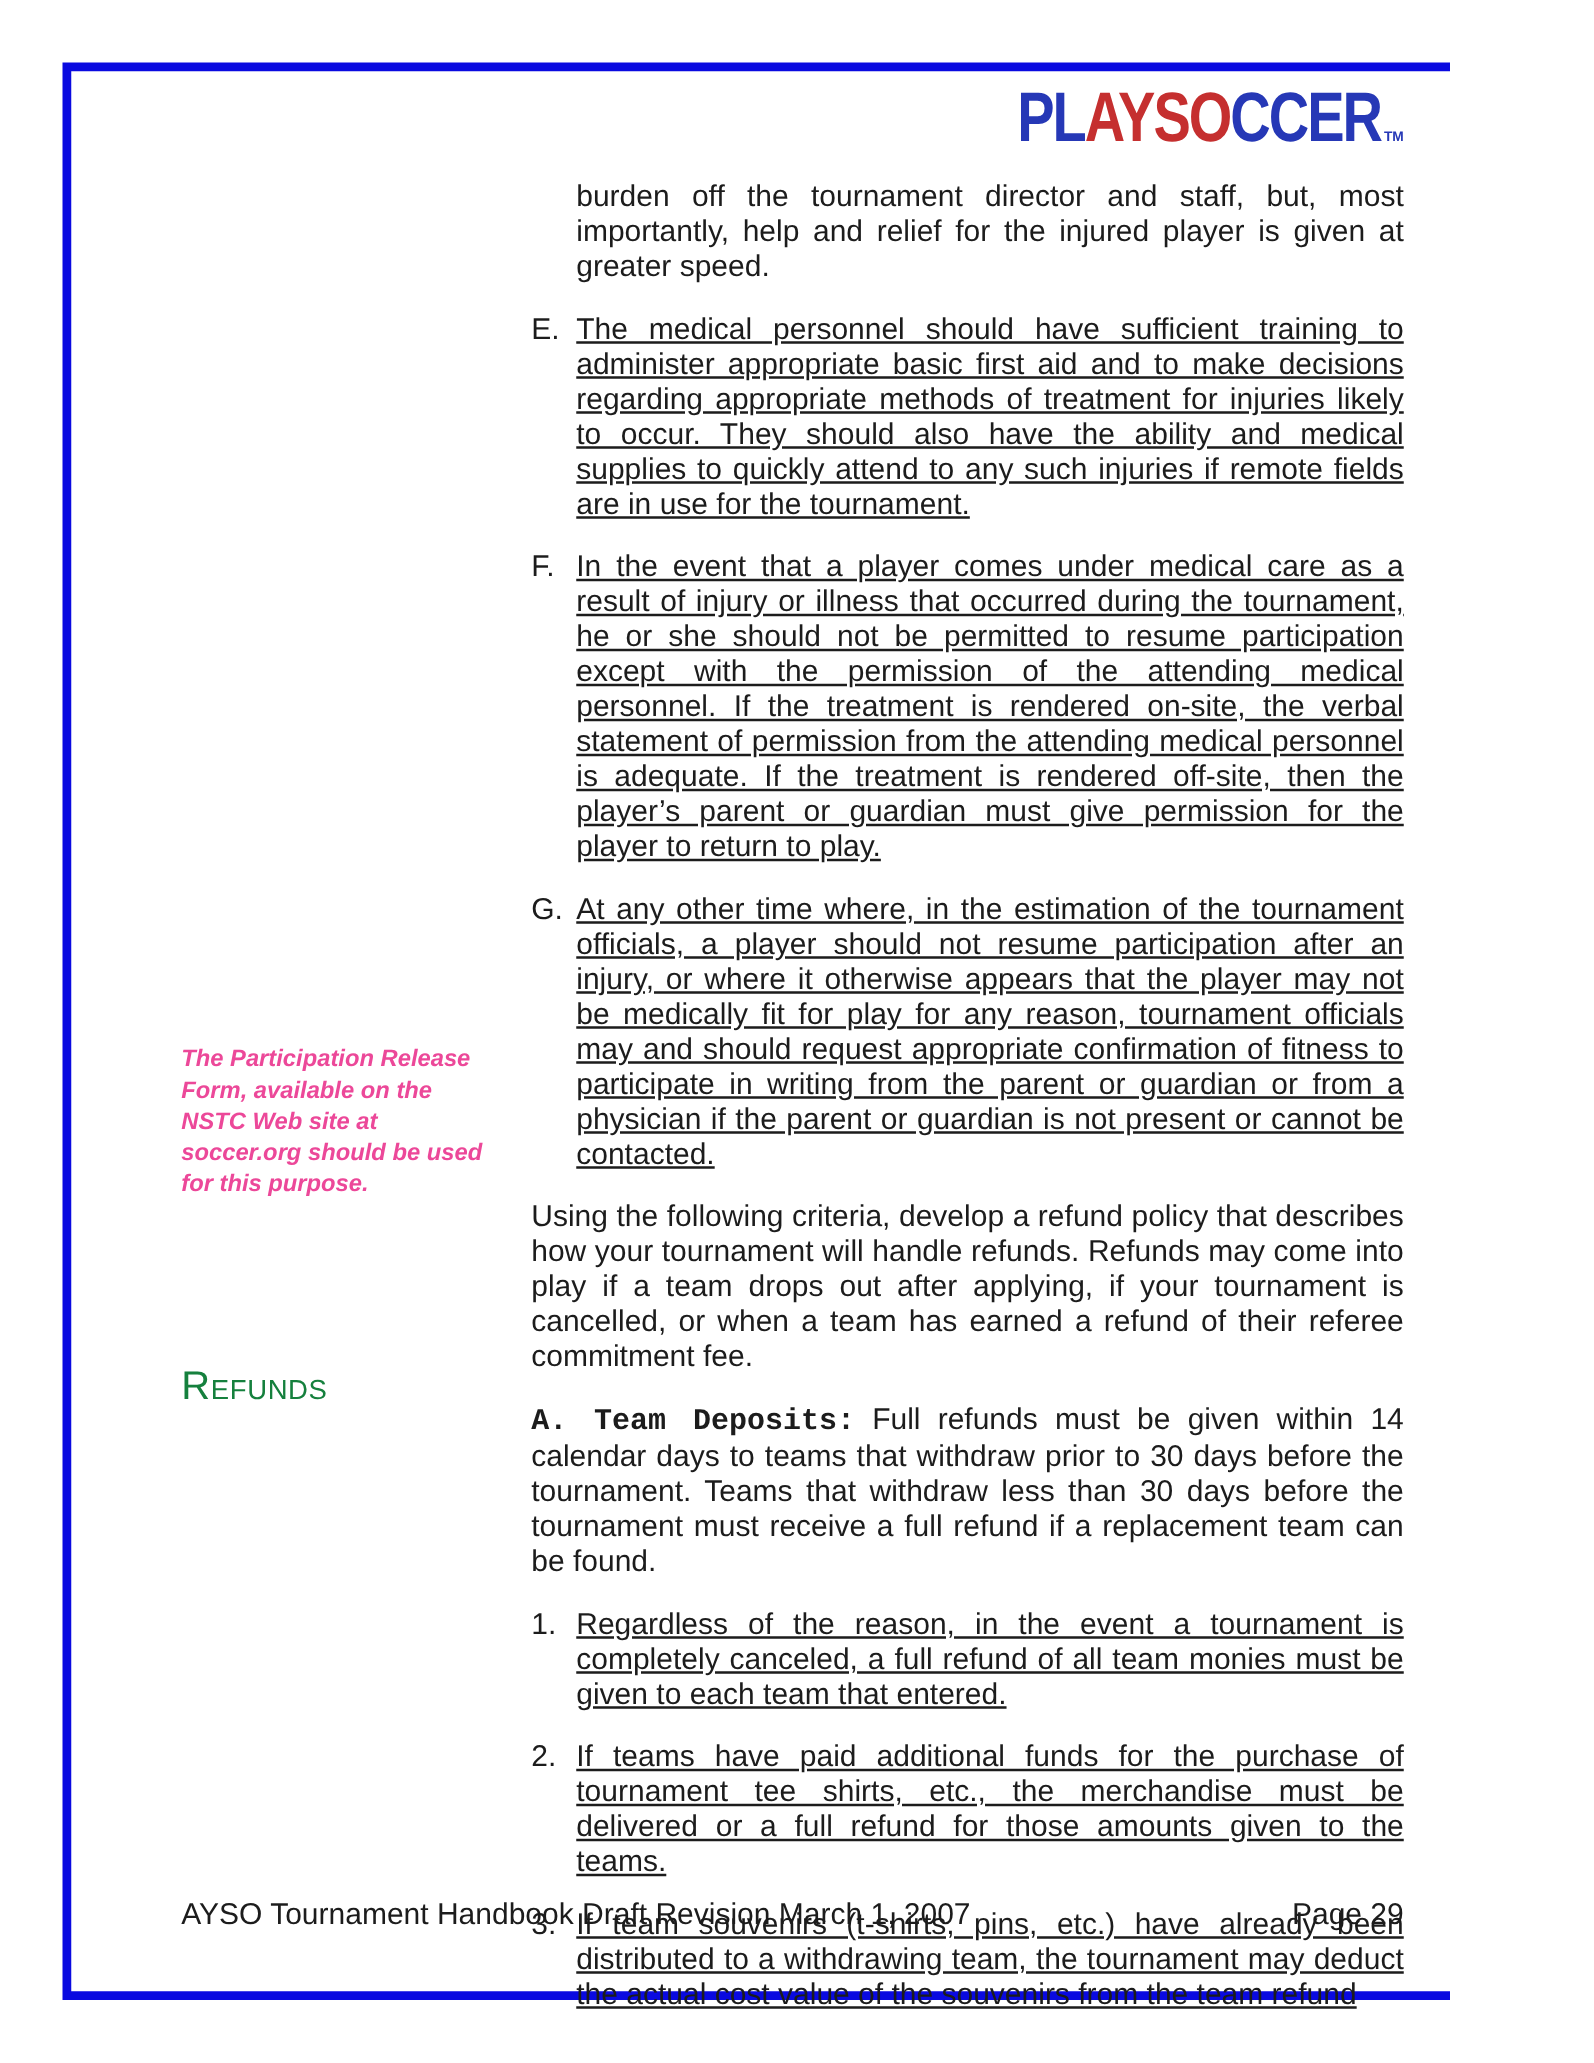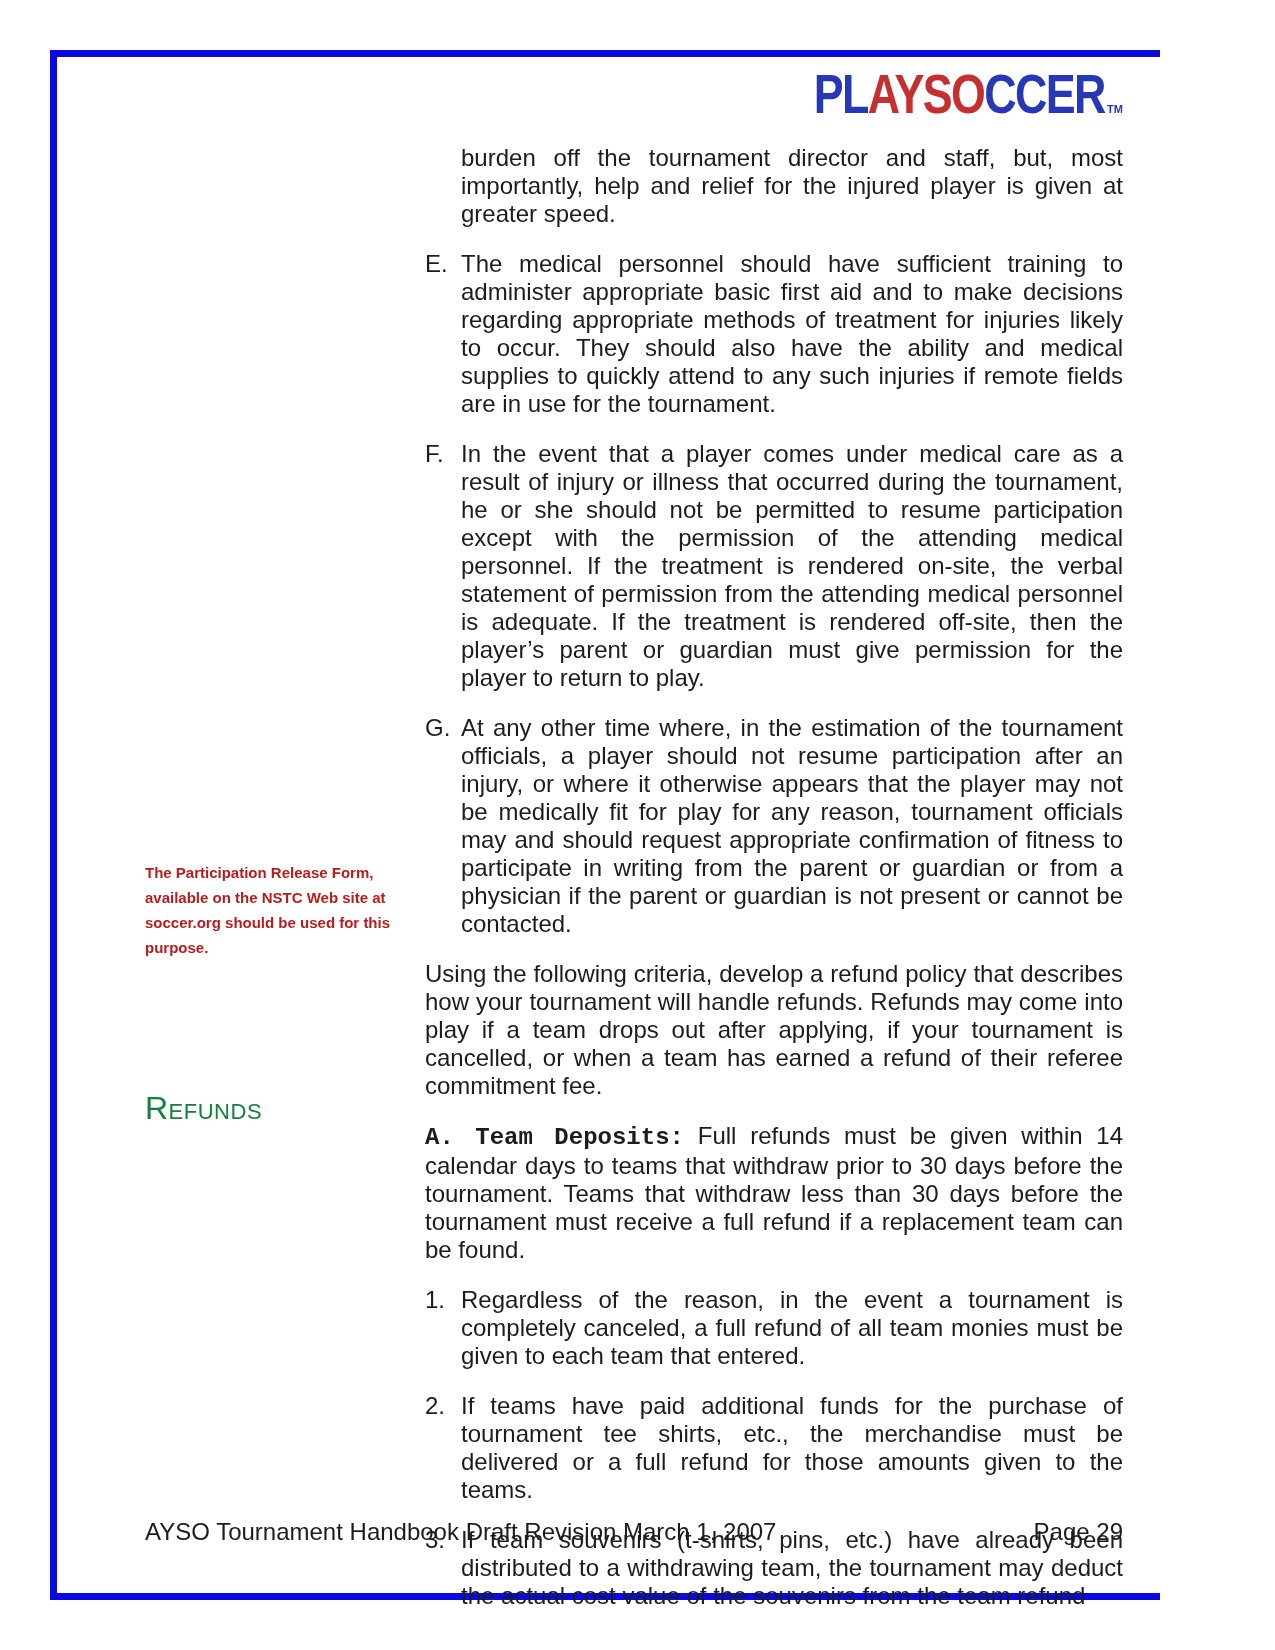--- a/index.html
+++ b/index.html
@@ -81,26 +81,28 @@
     flex: 0 0 36px;
     font-size: 24px;
     line-height: 28px;
   }
   .li .li-text {
     flex: 1;
     min-width: 0;
     font-size: 24px;
     line-height: 28px;
     text-align: justify;
+    text-decoration: underline;
   }
   .sidebar-note {
-    font-size: 15px;
+    font-size: 19px;
     line-height: 25px;
     font-weight: bold;
-    color: #b91c1c;
+    font-style: italic;
+    color: #ec4899;
     padding-top: 2px;
   }
   .section-heading {
     font-size: 32px;
     font-variant: small-caps;
     letter-spacing: 0.5px;
     color: #15803d;
     line-height: 28px;
   }
   .bold-inline { font-weight: bold; font-family: Liberation Mono, monospace; }

